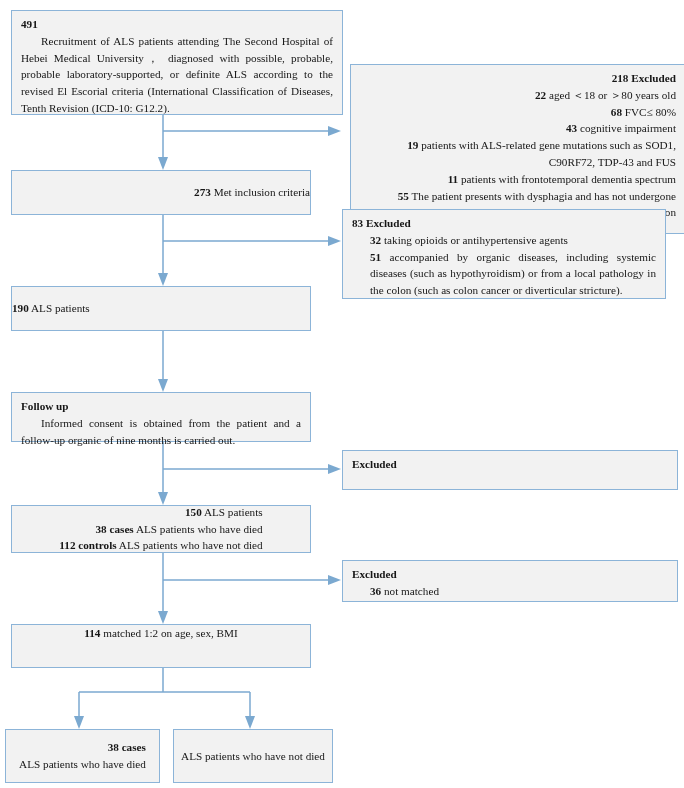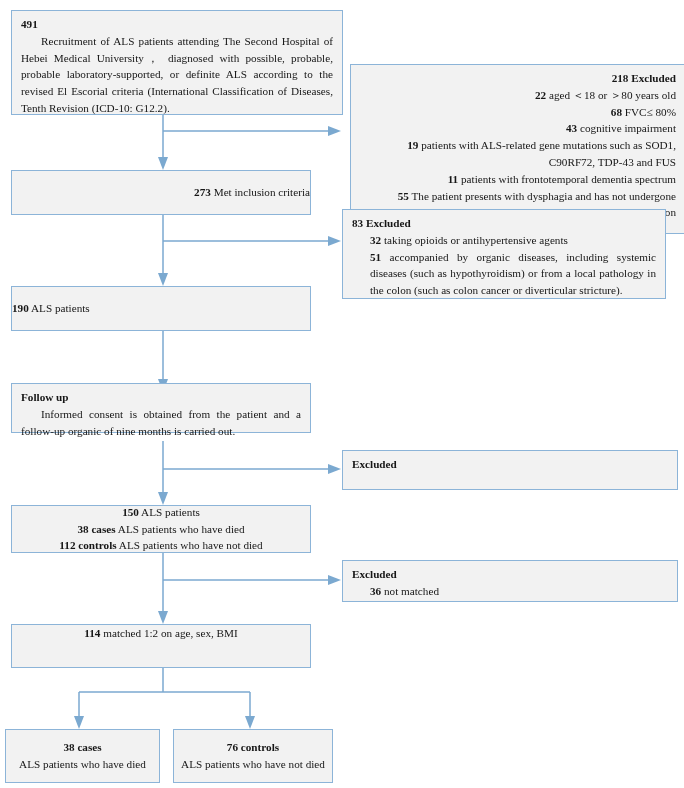--- a/index.html
+++ b/index.html
@@ -48,21 +48,21 @@
   svg.connectors {
     position: absolute;
     left: 0;
     top: 0;
     width: 684px;
     height: 788px;
     pointer-events: none;
   }
   .ln { stroke: #7ba9d0; stroke-width: 1.5px; fill: none; }
   .ar { fill: #7ba9d0; }
-  .row-line { display: block; }
+  .row-line { display: block; text-align: right; }
 </style>
 </head>
 <body>
 
 <div id="flowchart">
 
   <svg class="connectors" viewBox="0 0 684 788">
 
     <line class="ln" x1="163" y1="114" x2="163" y2="160"></line>
     <polygon class="ar" points="163,170 158,157 168,157"></polygon>
@@ -163,21 +163,21 @@
     </div>
   </div>
 
   <div class="node" style="left:11px; top:286px; width:300px; height:45px; display:flex; align-items:center; justify-content:flex-start;">
     <div class="center">
       <span class="b">190</span>
       <span>ALS patients</span>
     </div>
   </div>
 
-  <div class="node" style="left:11px; top:383px; width:300px; height:50px;">
+  <div class="node" style="left:11px; top:392px; width:300px; height:50px;">
     <div class="inner">
       <div class="title-line">Follow up</div>
       <div class="just lead-indent">Informed consent is obtained from the patient and a follow-up organic of nine months is carried out.</div>
     </div>
   </div>
 
   <div class="node" style="left:342px; top:450px; width:336px; height:40px;">
     <div class="inner">
       <div class="b">Excluded</div>
     </div>
@@ -219,18 +219,17 @@
 
   <div class="node" style="left:5px; top:729px; width:155px; height:54px; display:flex; align-items:center; justify-content:center;">
     <div class="center">
       <div class="row-line b">38 cases</div>
       <div class="row-line">ALS patients who have died</div>
     </div>
   </div>
 
   <div class="node" style="left:173px; top:729px; width:160px; height:54px; display:flex; align-items:center; justify-content:center;">
     <div class="center">
-      <div class="row-line b">76 controls</div>
       <div class="row-line">ALS patients who have not died</div>
     </div>
   </div>
 
 </div>
 
 </body></html>

